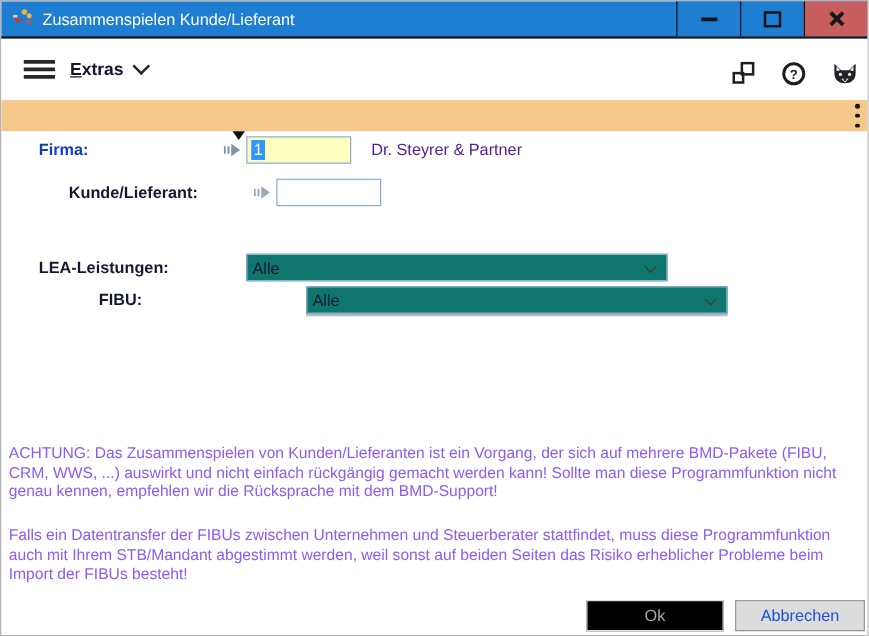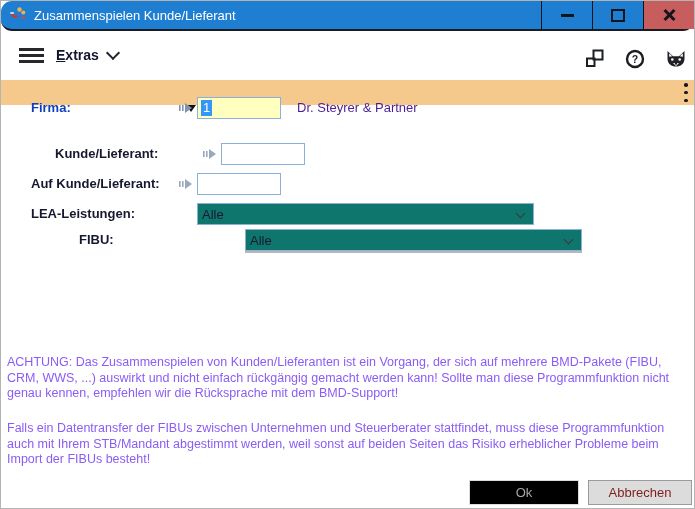--- a/index.html
+++ b/index.html
@@ -4,21 +4,21 @@
 <style>
   html,body{margin:0;padding:0;background:#fff;}
   body{font-family:"Liberation Sans", sans-serif;}
   .window{
     position:relative;width:695px;height:509px;background:#ffffff;
     box-sizing:border-box;border:1px solid #b4b4b4;overflow:hidden;
   }
   
   .titlebar{
     position:absolute;left:0;top:0;width:100%;height:30px;background:#1e7fd2;
-    box-sizing:border-box;border-bottom:2px solid #191b20;display:flex;align-items:center;border-radius:11px;
+    box-sizing:border-box;border-bottom:2px solid #191b20;display:flex;align-items:center;
   }
   .app-icon{width:20px;height:20px;margin-left:6px;flex:0 0 auto;}
   .title-text{color:#ffffff;font-size:13px;margin-left:7px;white-space:nowrap;}
   .win-controls{position:absolute;right:0;top:0;height:28px;display:flex;}
   .win-btn{
     width:51px;height:28px;box-sizing:border-box;border-left:1px solid #101418;
     display:flex;align-items:center;justify-content:center;background:#1e7fd2;cursor:default;
   }
   .win-btn.close{background:#c75d5d;}
   .glyph-min{width:13px;height:3px;background:#13151a;}
@@ -62,21 +62,21 @@
     display:flex;align-items:center;padding-left:4px;cursor:default;}
   .combo .chev-sm{position:absolute;right:9px;top:6px;width:6px;height:6px;
     border-right:1.5px solid #3a3a3a;border-bottom:1.5px solid #3a3a3a;transform:rotate(45deg);}
   .combo.shadowed{box-shadow:0 2px 0 rgba(125,125,125,0.55);}
   
   .warn{position:absolute;left:6px;width:684px;font-size:12.5px;line-height:15.5px;color:#8b5cf6;}
   
   .btn{position:absolute;top:479px;height:25px;box-sizing:border-box;font-size:13px;
     display:flex;align-items:center;justify-content:center;cursor:default;}
   .btn.ok{left:468px;width:110px;background:#000000;border:1px solid #dcdcdc;color:#a8a8a8;}
-  .btn.cancel{left:587px;width:104px;background:#dcdcdc;border:1px solid #9b9b9b;color:#7f1d1d;}
+  .btn.cancel{left:587px;width:104px;background:#dcdcdc;border:1px solid #9b9b9b;color:#1d4ed8;}
 </style>
 </head>
 <body>
 
 <div class="window">
 
   <div class="titlebar">
     <svg class="app-icon" viewBox="0 0 20 20">
       <path d="M4,8 C4,14 11,14 11,10 L8.6,10 C8.6,11.6 6.4,11.6 6.4,8 Z" fill="#e03020"></path>
       <rect x="3.4" y="7" width="3.4" height="2" fill="#cfd4da"></rect>
@@ -133,21 +133,21 @@
   <div class="toolbar">
     <div class="kebab">
         <i></i>
         <i></i>
         <i></i>
       </div>
   </div>
 
   <div class="field-marker"></div>
 
-  <div class="row" style="top:96px;width:686px;">
+  <div class="row" style="top:108px;width:686px;">
     <span class="f-label blue">Firma:</span>
     <svg class="field-arrow" viewBox="0 0 14 10">
       <rect x="0" y="2" width="1.6" height="6" fill="#8094b0"></rect>
       <rect x="3" y="2" width="1.6" height="6" fill="#8094b0"></rect>
       <path d="M6,0 L13,5 L6,10 Z" fill="#8094b0"></path>
     </svg>
     <div class="tbox yellow">
       <span class="sel-text">1</span>
     </div>
     <span class="company">Dr. Steyrer &amp; Partner</span>
@@ -156,29 +156,20 @@
   <div class="row" style="top:142px;width:695px;margin-left:24px;">
     <span class="f-label">Kunde/Lieferant:</span>
     <svg class="field-arrow" viewBox="0 0 14 10">
       <rect x="0" y="2" width="1.6" height="6" fill="#9aa8bc"></rect>
       <rect x="3" y="2" width="1.6" height="6" fill="#9aa8bc"></rect>
       <path d="M6,0 L13,5 L6,10 Z" fill="#9aa8bc"></path>
     </svg>
     <input class="tbox" type="text" value="" style="">
   </div>
 
-  <div class="row" style="top:172px;width:695px;">
-    <span class="f-label">Auf Kunde/Lieferant:</span>
-    <svg class="field-arrow" viewBox="0 0 14 10">
-      <rect x="0" y="2" width="1.6" height="6" fill="#9aa8bc"></rect>
-      <rect x="3" y="2" width="1.6" height="6" fill="#9aa8bc"></rect>
-      <path d="M6,0 L13,5 L6,10 Z" fill="#9aa8bc"></path>
-    </svg>
-    <input class="tbox" type="text" value="" style="">
-  </div>
 
   <div class="row" style="top:202px;width:695px;">
     <span class="f-label">LEA-Leistungen:</span>
     <div class="combo">
       <span>Alle</span>
       <span class="chev-sm"></span>
     </div>
   </div>
 
   <div class="row" style="top:228px;width:695px;margin-left:48px;">

